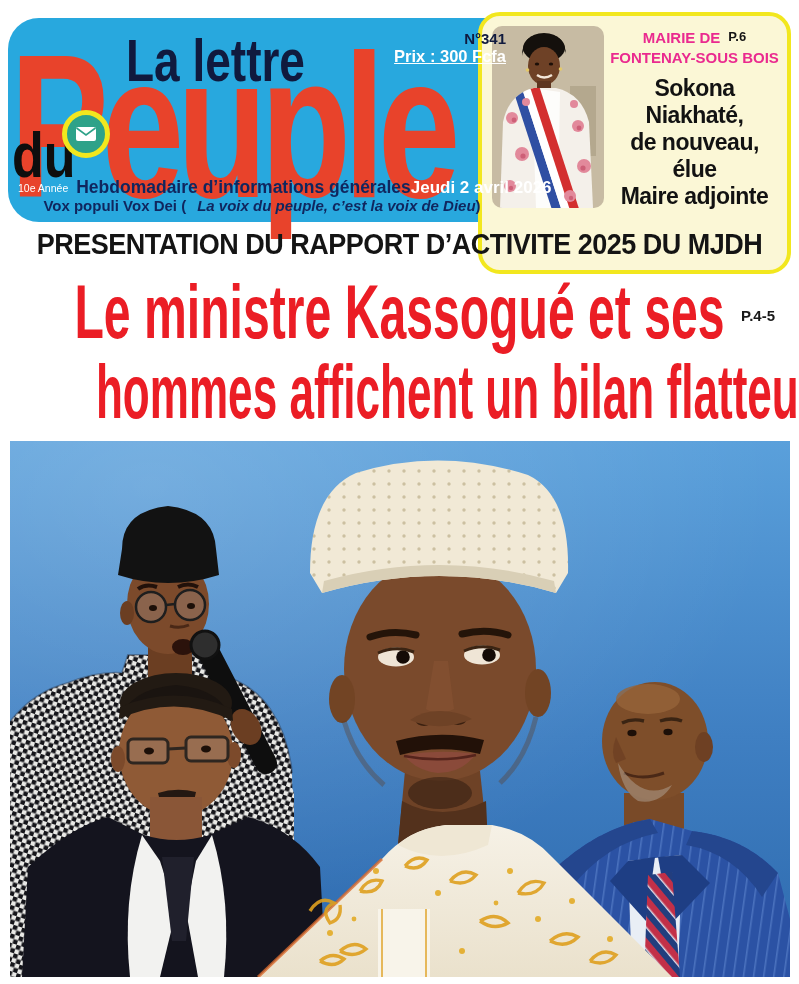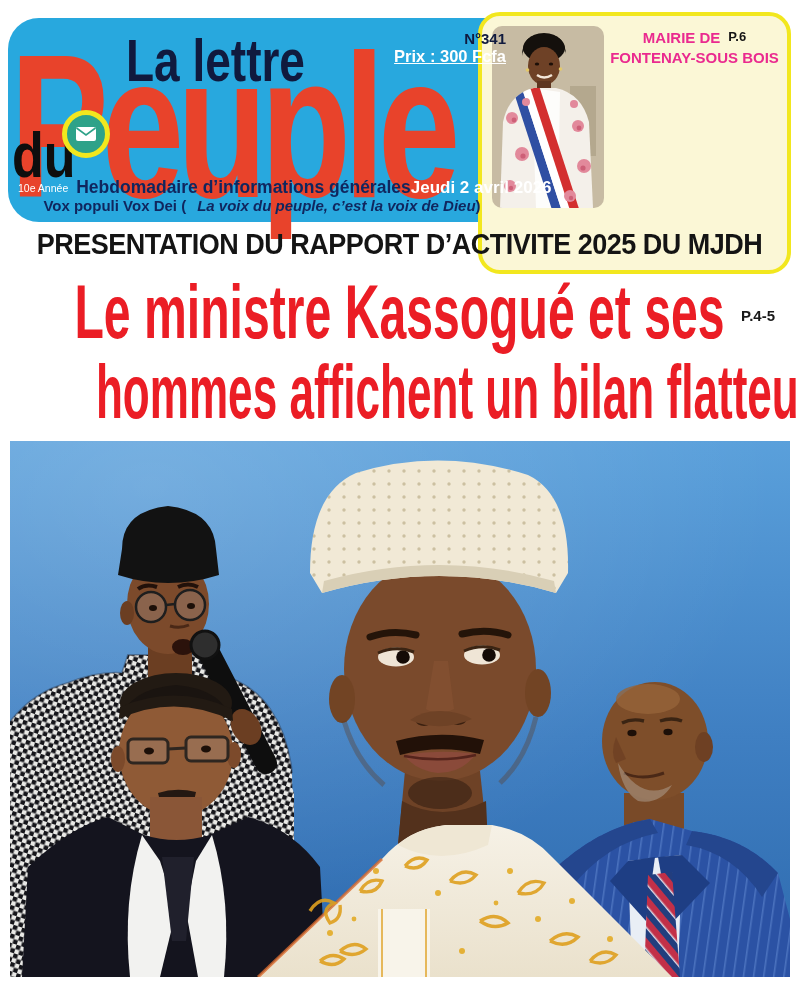--- a/index.html
+++ b/index.html
@@ -129,20 +129,25 @@
             </g>
           </g>
         </g>
       </svg>
     </div>
     <div class="promo-text">
       <div class="promo-kicker">
         <span>MAIRIE DE</span><span class="promo-pref">P.6</span>
       </div>
       <div class="promo-kicker">FONTENAY-SOUS BOIS</div>
+      <div class="promo-headline">
+        <div>Sokona Niakhaté,</div>
+        <div>de nouveau, élue</div>
+        <div>Maire adjointe</div>
+      </div>
     </div>
   </aside>
 
   <section class="lead">
     <h2 class="kicker">PRESENTATION DU RAPPORT D’ACTIVITE 2025 DU MJDH</h2>
     <h1 class="headline">
       <span class="hl1">Le ministre Kassogué et ses</span>
       <span class="hl2">hommes affichent un bilan flatteur</span>
       <span class="lead-pref">P.4-5</span>
     </h1>

